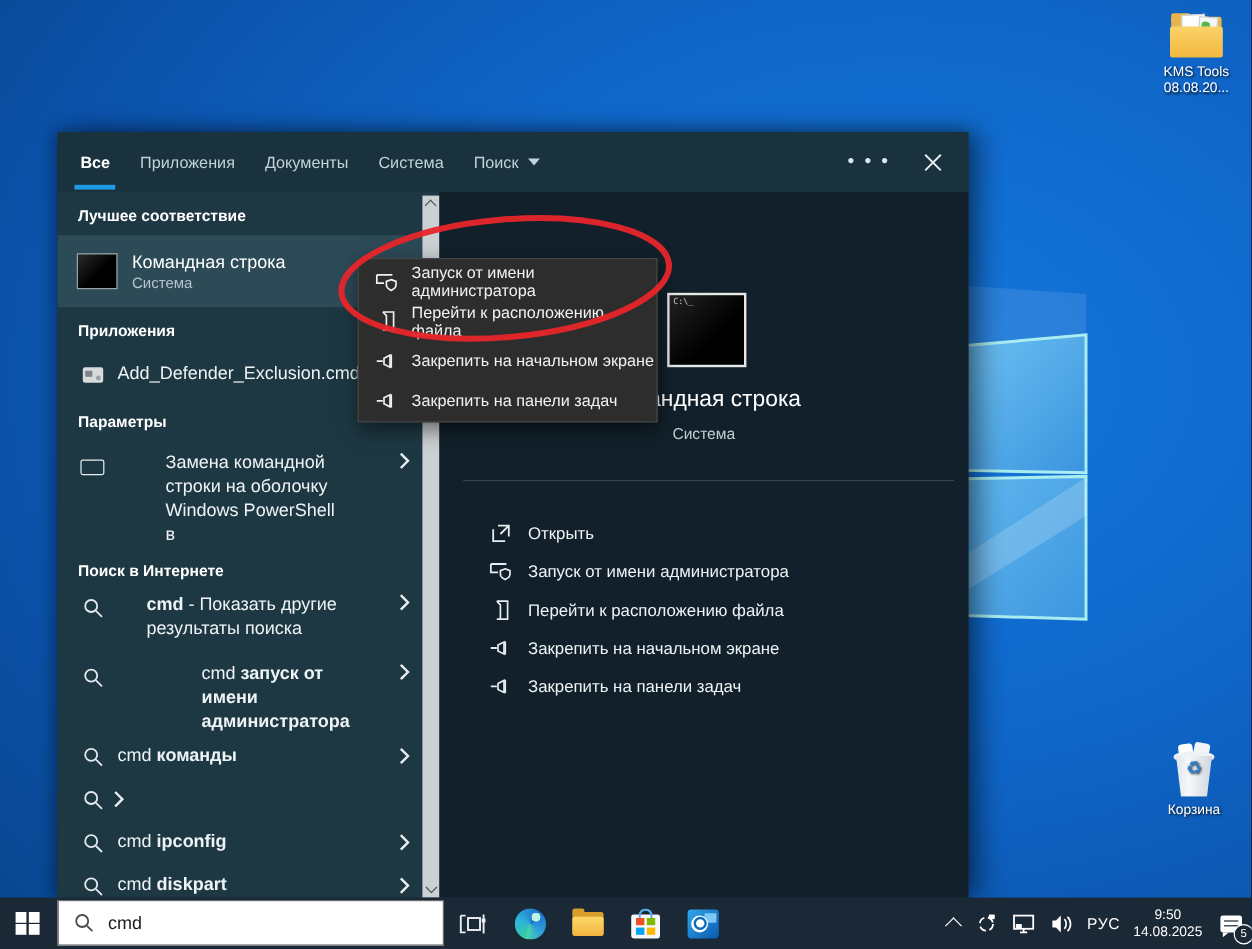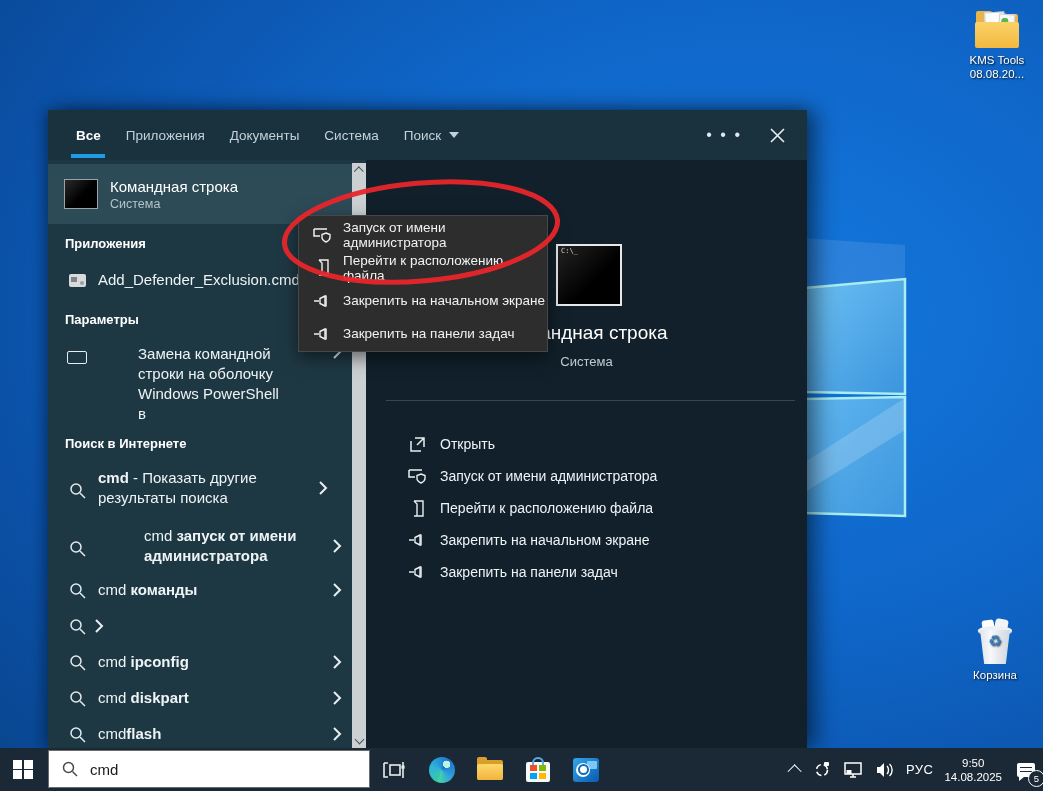--- a/index.html
+++ b/index.html
@@ -28,21 +28,21 @@
   .bin-body{position:absolute;left:7px;top:10px;width:30px;height:34px;background:linear-gradient(90deg,#dfe5ec 0%,#f6f8fa 35%,#cfd6df 100%);
     clip-path:polygon(0 0,100% 0,86% 100%,14% 100%);}
   .bin-top{position:absolute;left:5px;top:6px;width:34px;height:9px;background:#eef1f5;border-radius:50%;box-shadow:0 1px 0 #b9c1cb;}
   .bin-paper{position:absolute;left:9px;top:0px;width:12px;height:10px;background:#fff;border-radius:3px 3px 0 0;transform:rotate(-8deg);}
   .bin-paper2{position:absolute;left:22px;top:-1px;width:13px;height:11px;background:#f2f4f7;border-radius:3px;transform:rotate(10deg);}
   .bin-logo{position:absolute;left:0;top:13px;width:44px;text-align:center;color:#2e7fd0;font-size:15px;line-height:15px;}
 
   
   .panel{position:absolute;left:48px;top:110px;width:759px;height:638px;background:#1e3843;z-index:10;
          box-shadow:10px 0 20px rgba(0,0,0,.45), -4px 0 12px rgba(0,0,0,.3);color:#fff;}
-  .tabs{position:absolute;left:0;top:0;right:0;height:50px;background:#19323d;display:flex;align-items:center;padding-left:28px;}
+  .tabs{position:absolute;left:0;top:0;right:0;height:50px;background:#19323d;display:flex;align-items:center;padding-left:19px;}
   .tab{position:relative;height:100%;display:flex;align-items:center;margin-right:25px;font-size:13.5px;color:#c3d2d9;cursor:pointer;}
   .tab.active{color:#fff;font-weight:bold;}
   .tab.active::after{content:"";position:absolute;left:50%;transform:translateX(-50%);bottom:2px;width:34px;height:4px;background:#1e9be4;}
   .tab .caret{width:0;height:0;border-left:5px solid transparent;border-right:5px solid transparent;border-top:6px solid #c3d2d9;margin-left:8px;}
   .tabs-right{position:absolute;right:22px;top:0;height:50px;display:flex;align-items:center;gap:28px;}
   .dots{color:#dfe8ec;font-size:16px;letter-spacing:2px;cursor:pointer;}
   .closex{cursor:pointer;display:flex;}
 
   .leftcol{position:absolute;left:0;top:50px;width:304px;bottom:0;background:#1e3843;}
   .sec-hdr{padding:12px 0 0 17px;height:20px;font-size:13px;font-weight:bold;color:#fff;}
@@ -55,21 +55,21 @@
   .bm-text{padding-left:12px;}
   .bm-title{font-size:15px;color:#fff;}
   .bm-sub{font-size:12.5px;color:#b5c3ca;margin-top:2px;}
   .apps-row{height:40px;margin-top:4px;}
   .cmdfile{width:17px;height:13px;background:#d8dadc;border-radius:2px;position:relative;}
   .cmdfile::after{content:"";position:absolute;left:2px;top:3px;width:6px;height:5px;background:#7e8487;}
   .cmdfile::before{content:"";position:absolute;right:2px;bottom:2px;width:4px;height:4px;background:#9aa0a3;border-radius:50%;}
   .set-row{min-height:62px;align-items:flex-start;padding-top:6px;margin-top:6px;gap:40px;}
   .set-row .ic{padding-top:7px;}
   .seticon{width:18px;height:11px;border:1.6px solid #e8eef0;border-radius:2px;}
-  .web-row2{min-height:52px;align-items:center;padding-top:6px;}
+  .web-row2{min-height:52px;align-items:flex-start;padding-top:6px;gap:24px;}
   .web-row2 .ic{padding-top:4px;}
   .web-row{height:36px;}
   .b{font-weight:bold;}
   .muted{font-weight:normal;}
 
   .sbar{position:absolute;left:304px;top:53px;width:14px;bottom:0;background:#cbd0d3;z-index:3;}
   .sb-up,.sb-dn{position:absolute;left:0;width:14px;height:14px;display:flex;align-items:center;justify-content:center;cursor:pointer;}
   .sb-up{top:0;} .sb-dn{bottom:2px;}
   .sb-car{width:6px;height:6px;border-left:1.6px solid #4a5257;border-top:1.6px solid #4a5257;}
   .sb-up .sb-car{transform:rotate(45deg) translateY(1px);}
@@ -207,20 +207,21 @@
         <span class="dots">•&nbsp;•&nbsp;•</span>
         <span class="closex">
           <svg class="glyph" width="15" height="15" viewBox="0 0 15 15">
               <path d="M1 1 L14 14 M14 1 L1 14" stroke="#e8eef0" stroke-width="1.6"></path>
             </svg>
         </span>
       </div>
     </div>
 
     <div class="leftcol">
+      <div class="sec-hdr">Лучшее соответствие</div>
 
       <div class="row bm-row">
         <div class="bm-icon"></div>
         <div class="bm-text">
           <div class="bm-title">Командная строка</div>
           <div class="bm-sub">Система</div>
         </div>
       </div>
 
       <div class="sec-hdr">Приложения</div>

